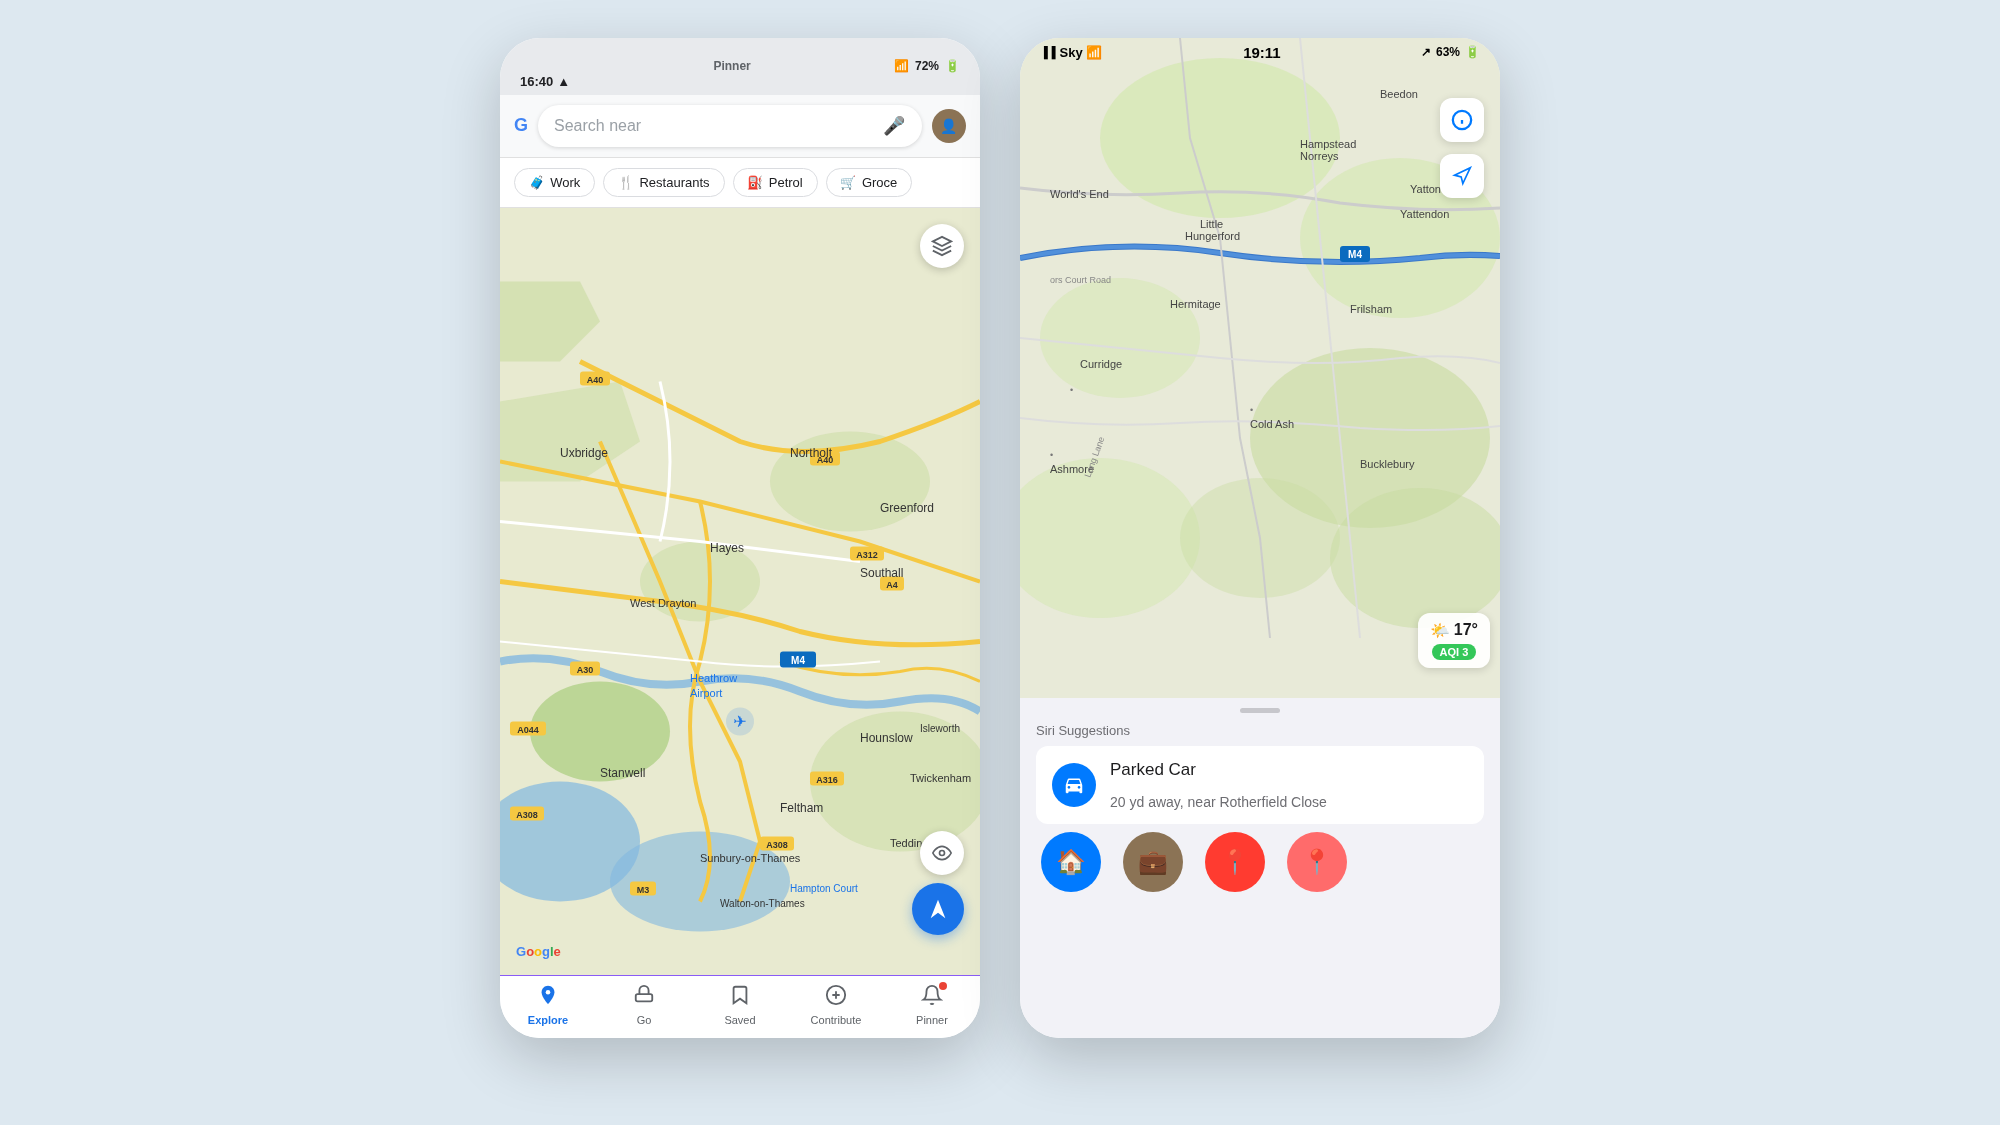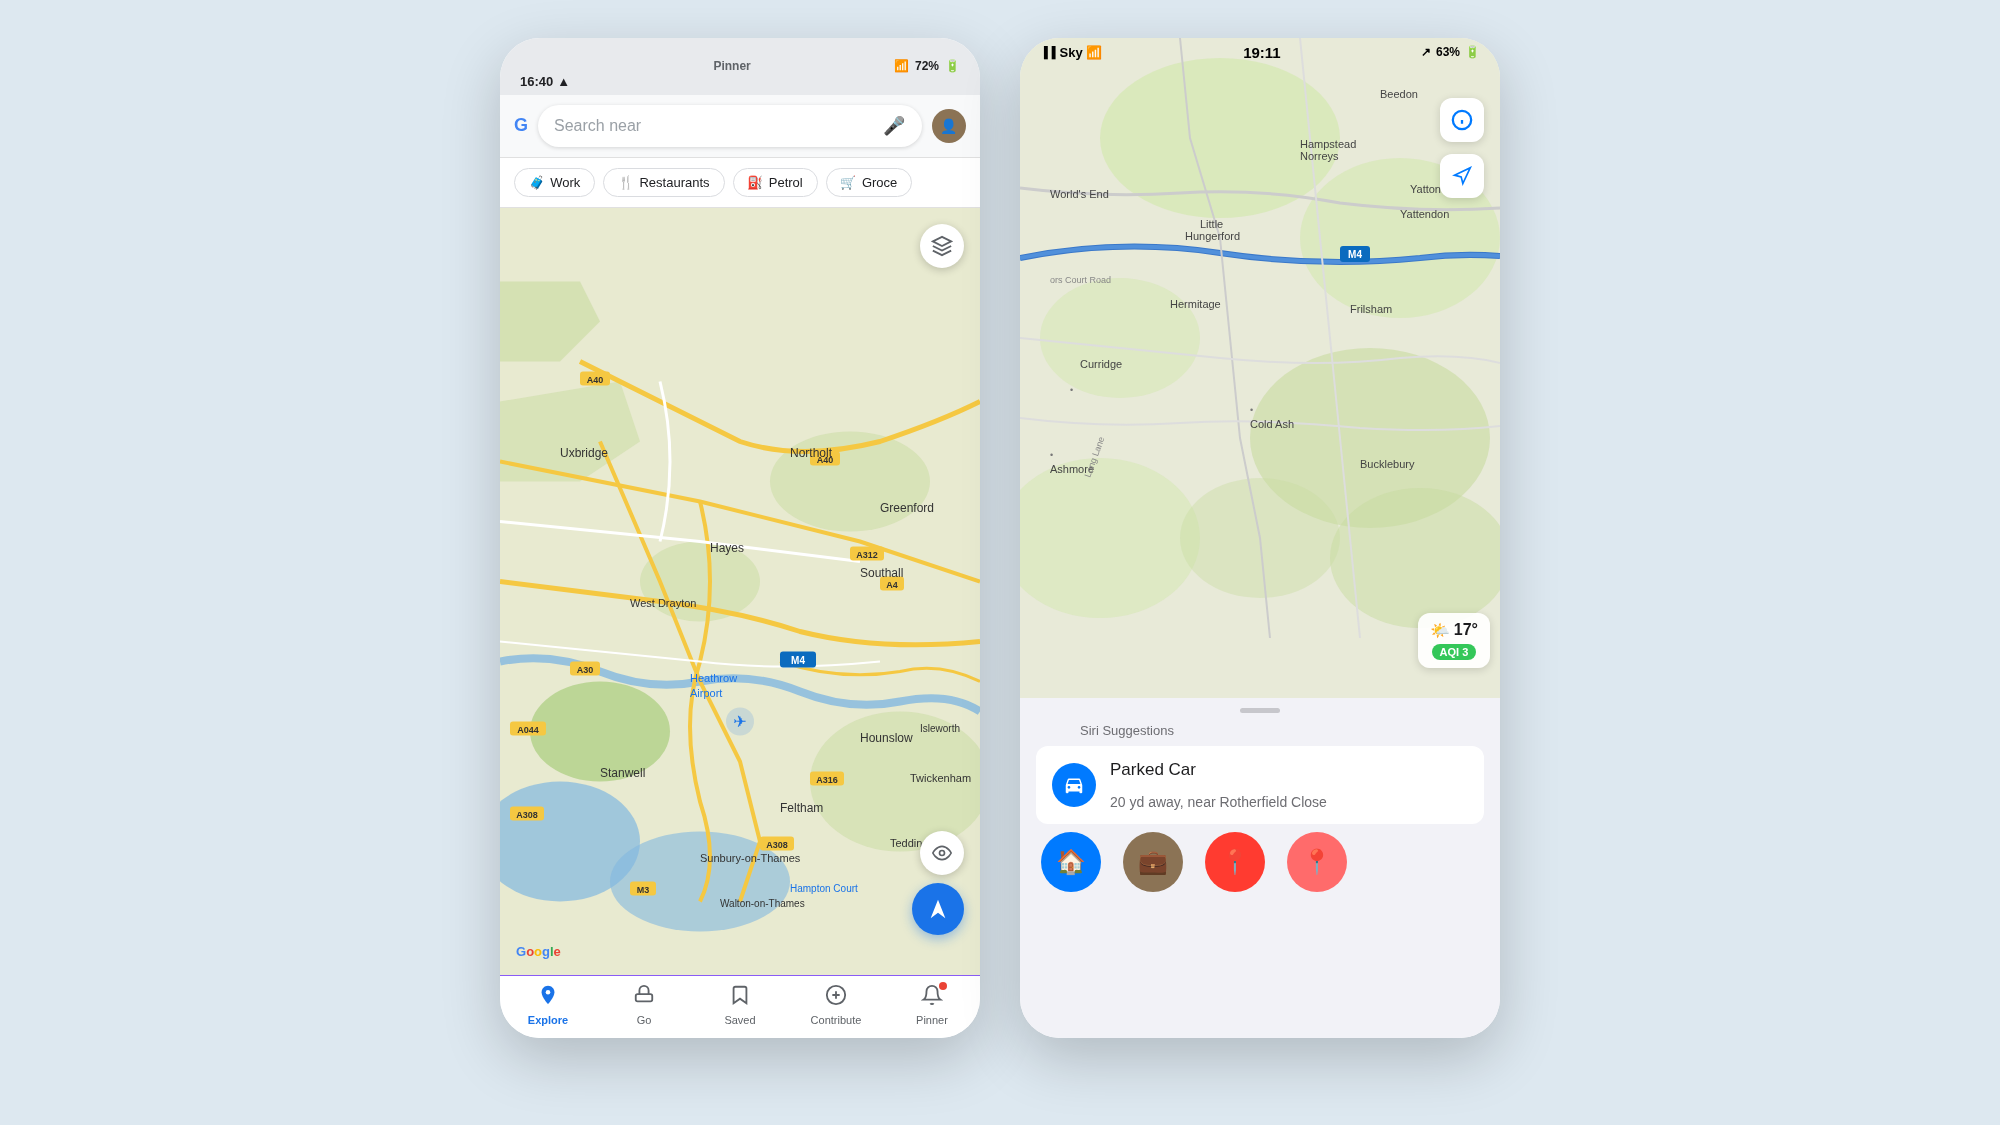--- a/index.html
+++ b/index.html
@@ -367,21 +367,20 @@
       box-shadow: 0 1px 3px rgba(0,0,0,0.1);
     }
     .search-glass { color: #8e8e93; font-size: 16px; }
     .apple-search-placeholder { color: #8e8e93; font-size: 16px; flex: 1; }
 
     .siri-suggestions-header {
       padding: 4px 16px 8px;
       font-size: 13px;
       color: #6d6d72;
       font-weight: 400;
-      margin-left: 44px;
     }
 
     .suggestion-item {
       background: #fff;
       margin: 0 16px;
       border-radius: 12px;
       padding: 14px 16px;
       display: flex;
       align-items: center;
       gap: 14px;

